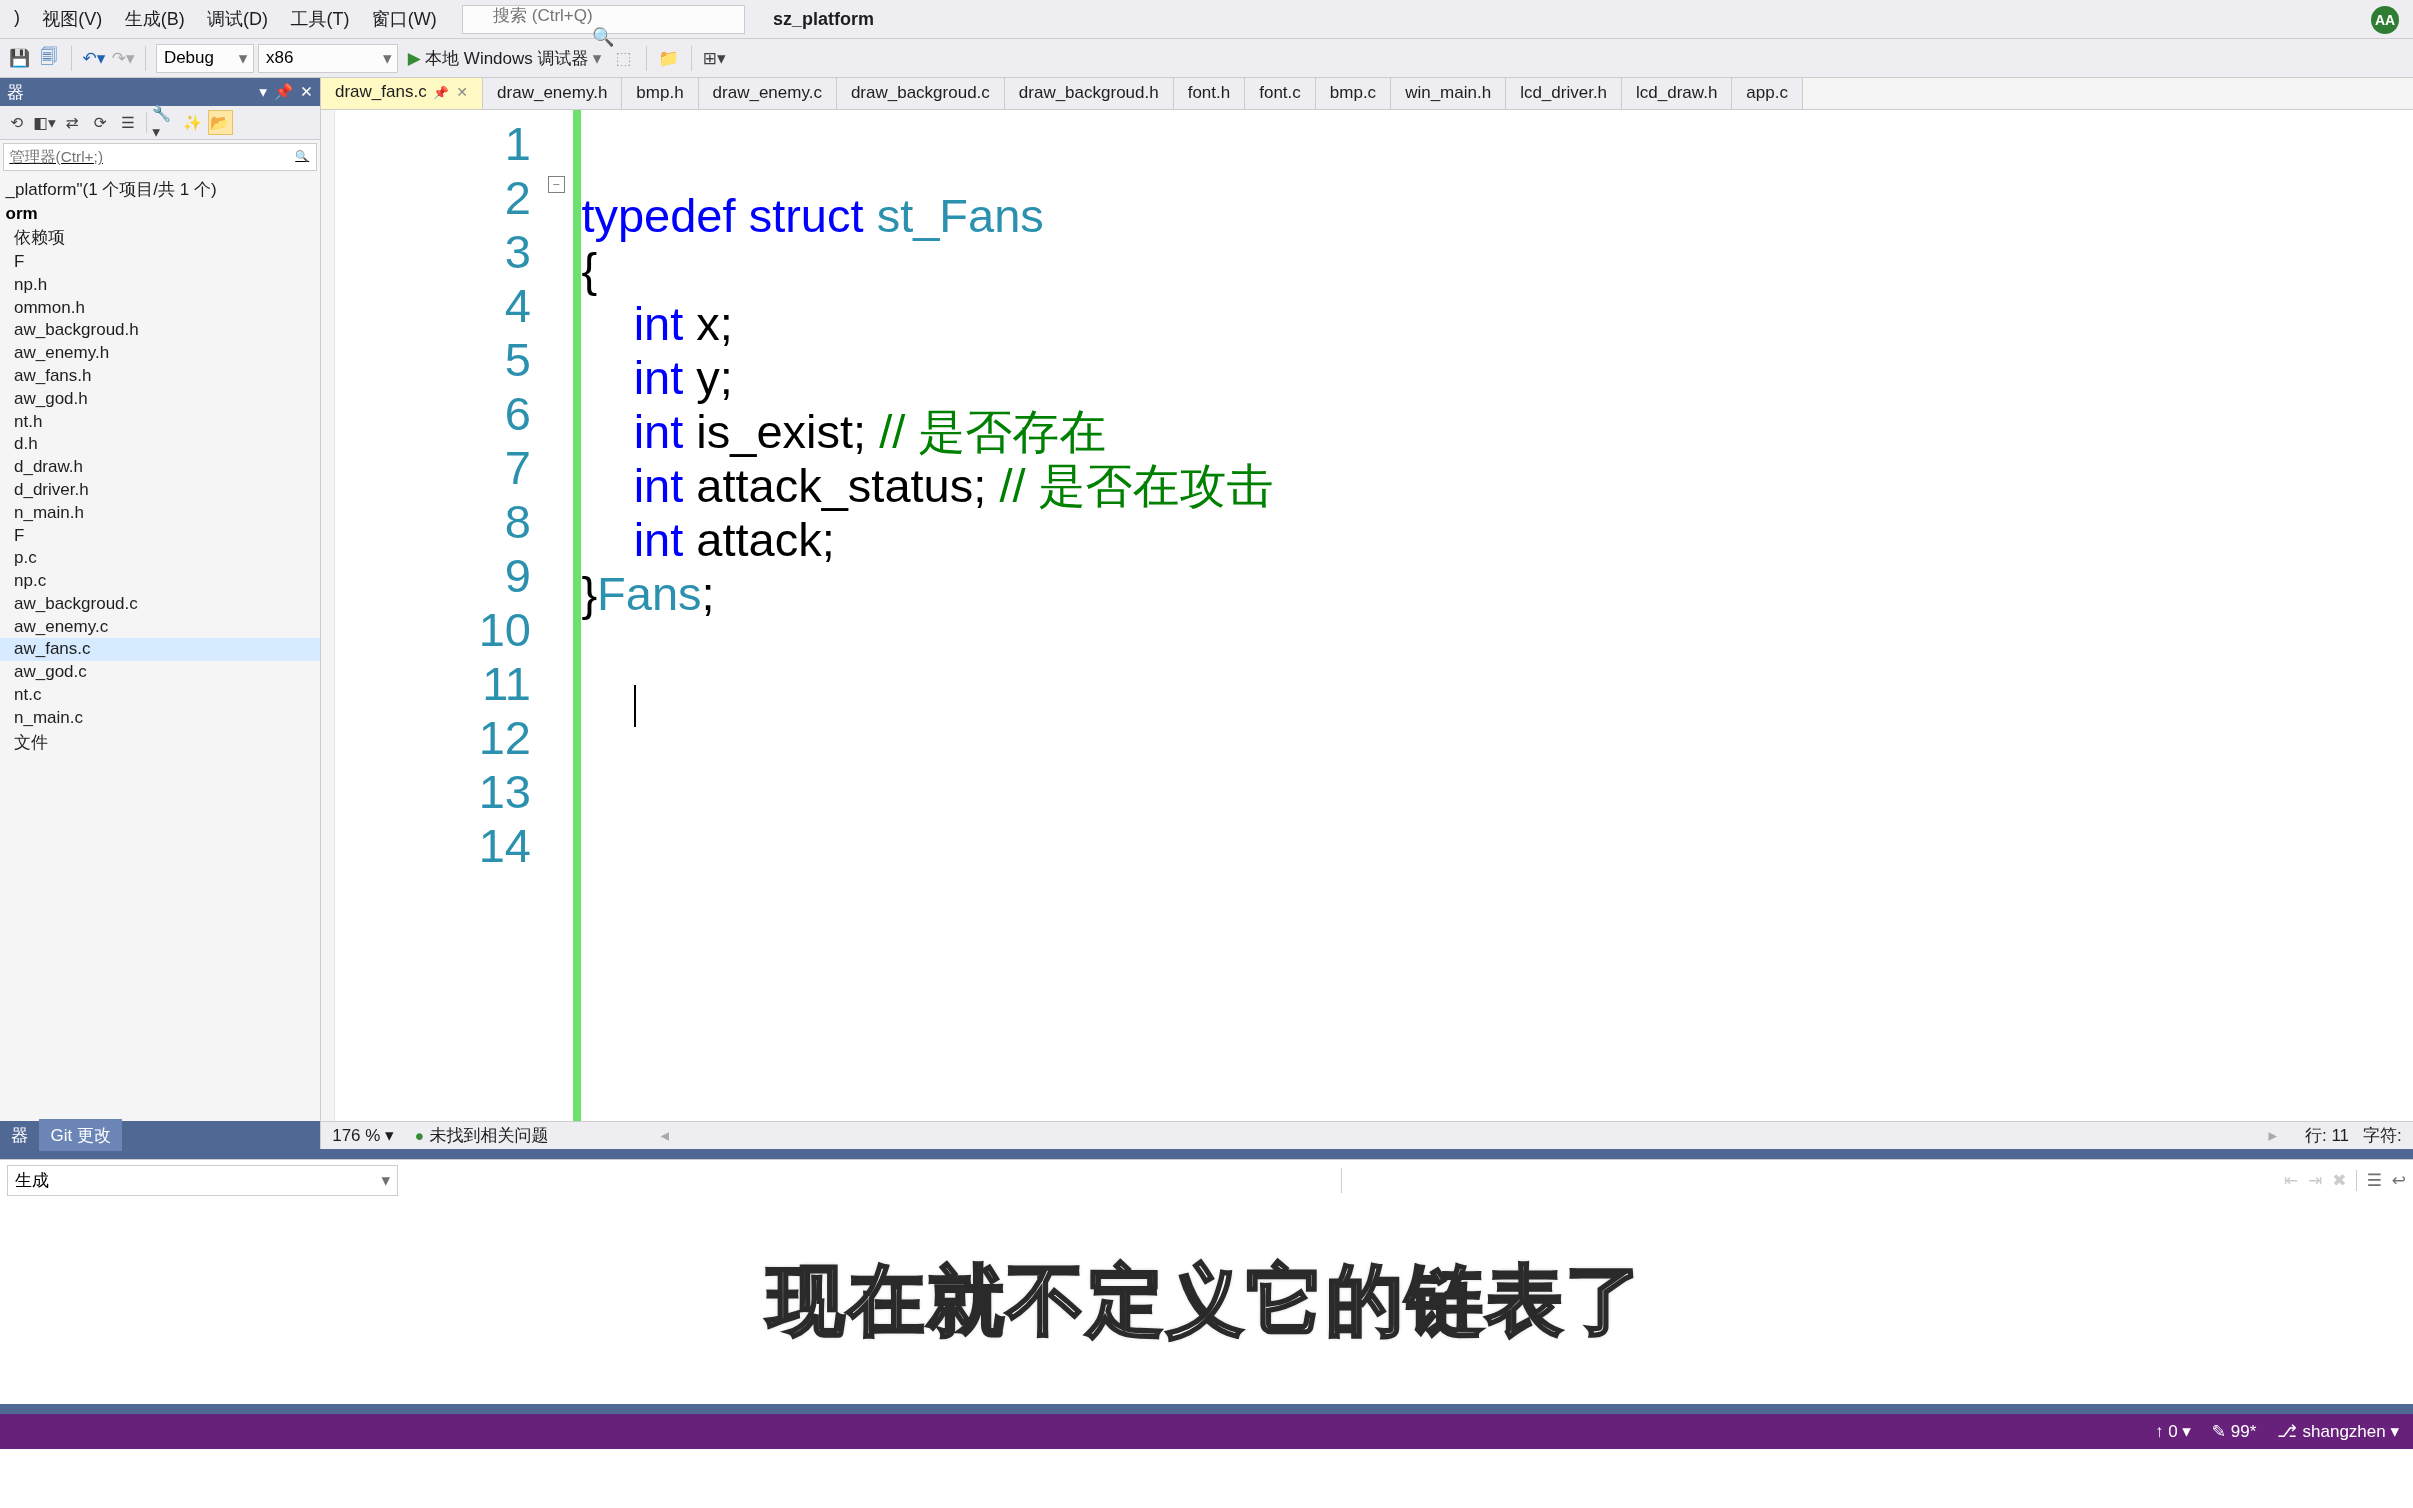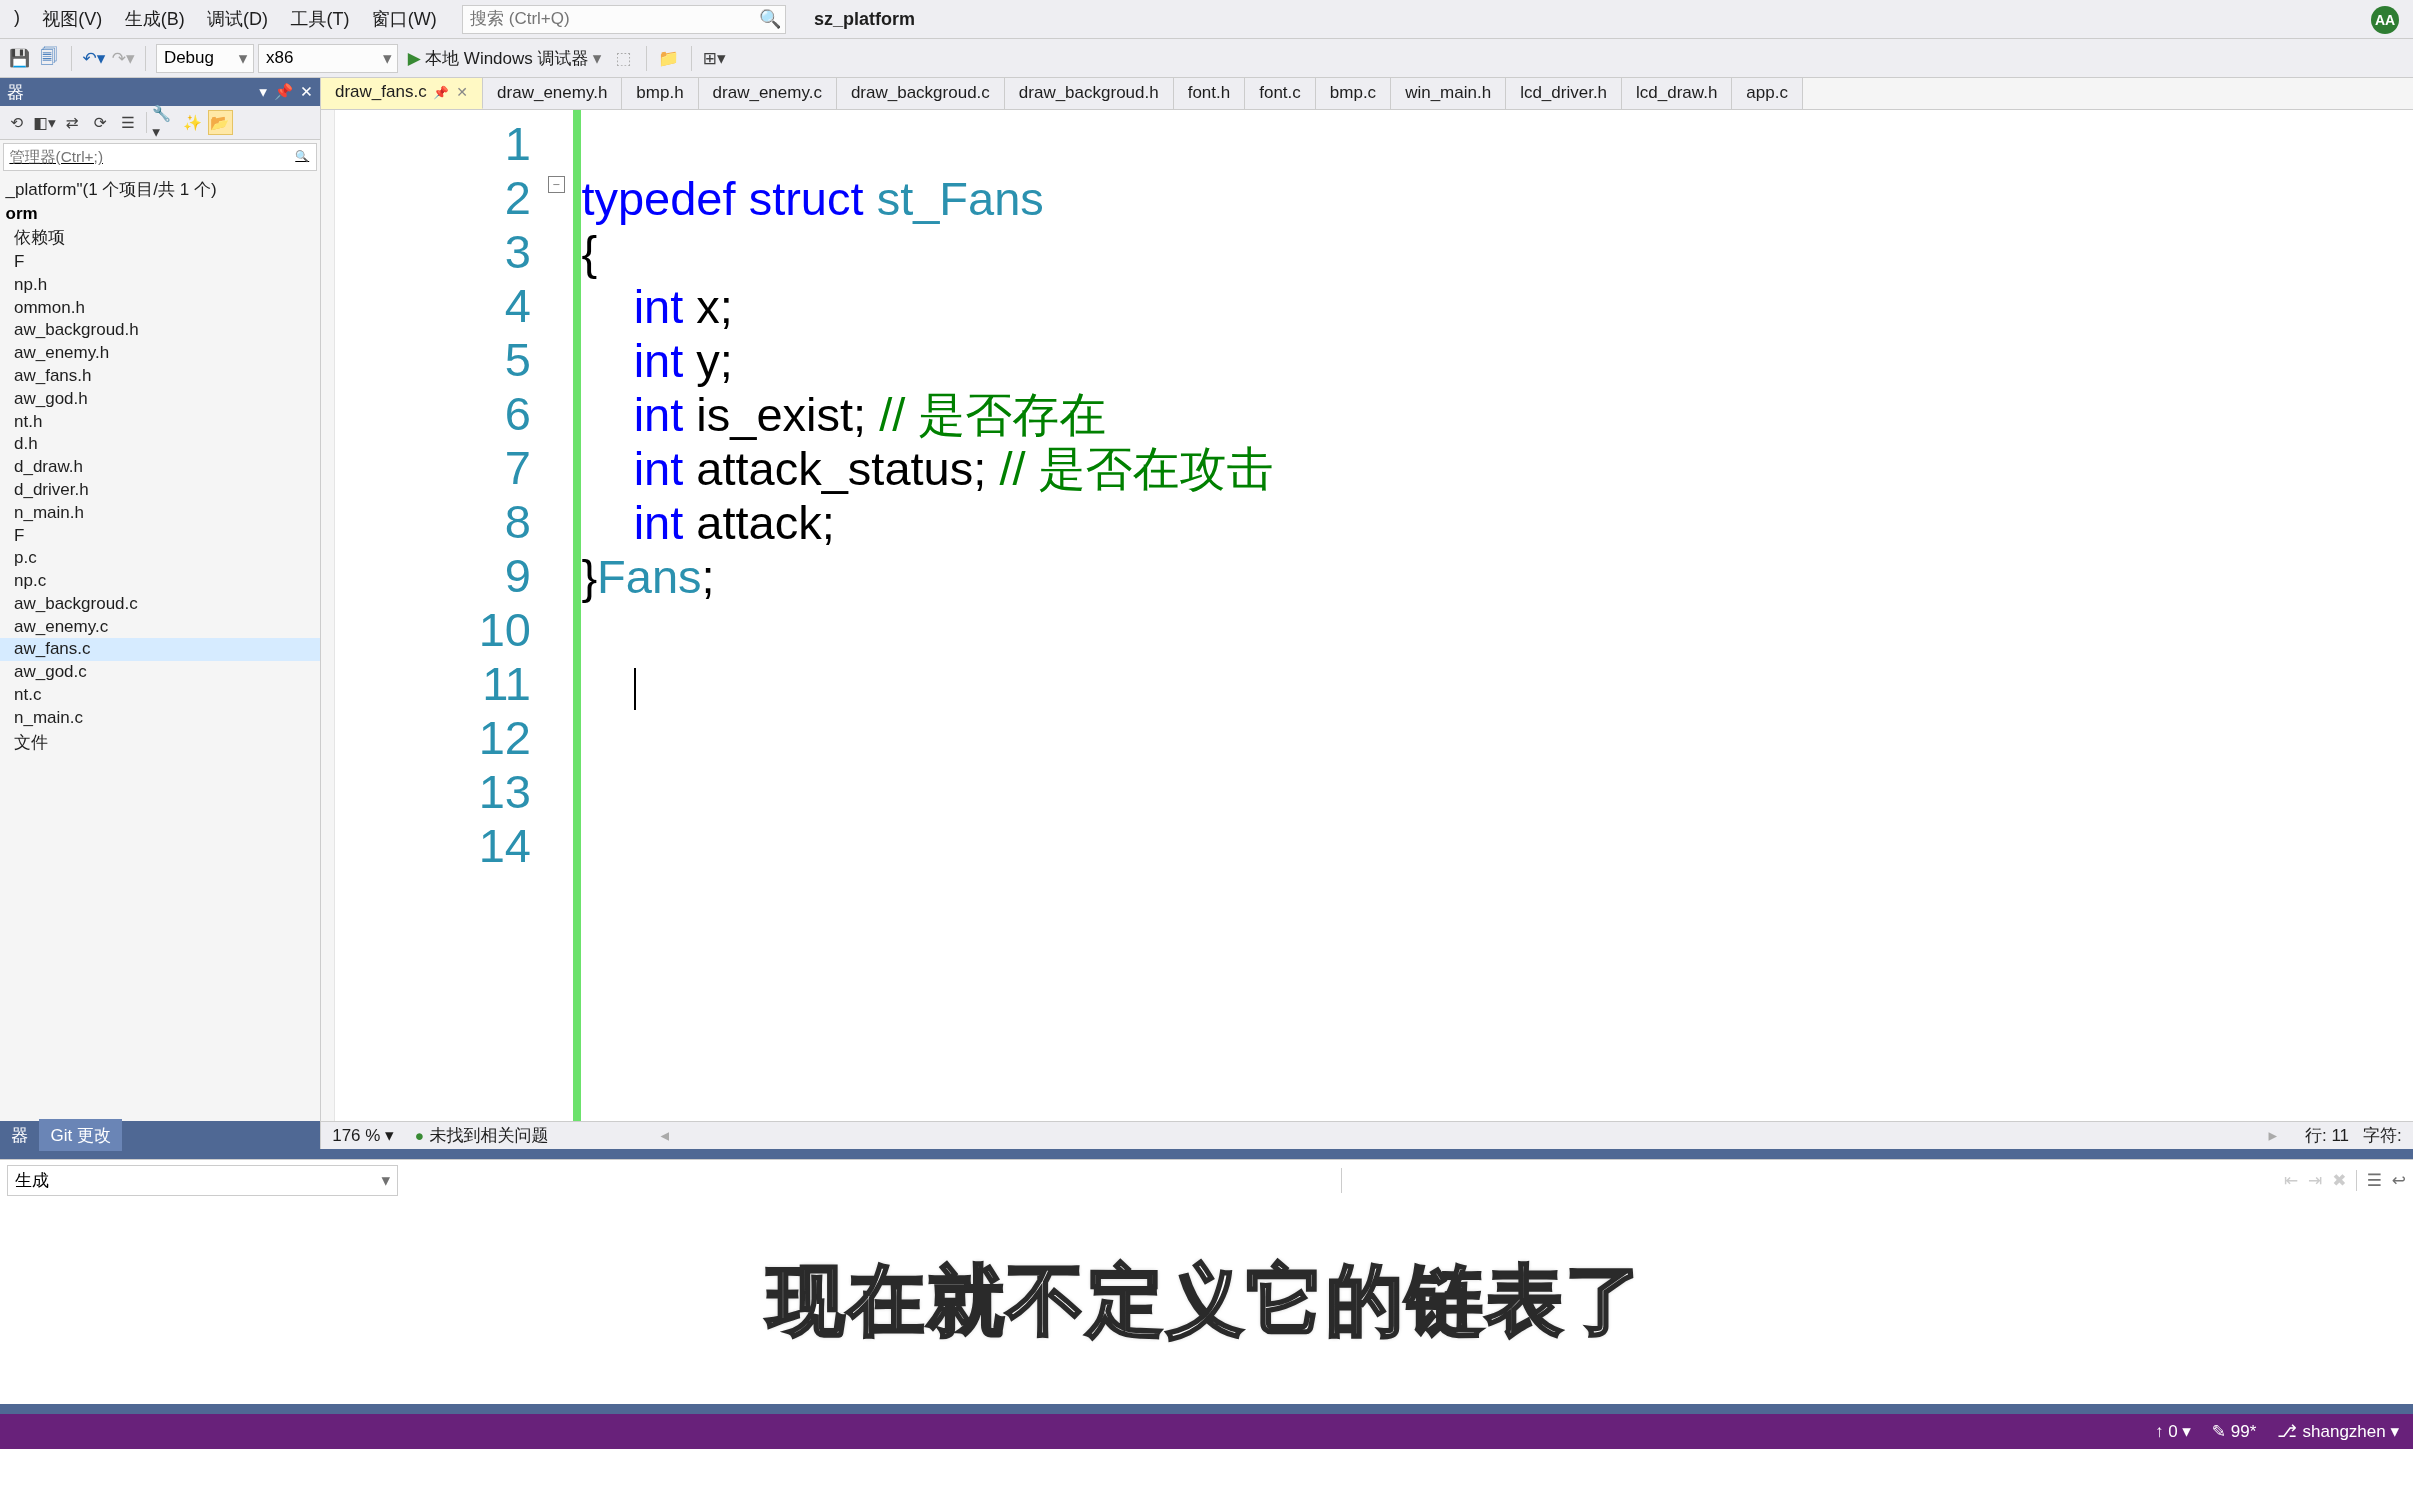--- a/index.html
+++ b/index.html
@@ -1,21 +1,21 @@
 <!DOCTYPE html>
 <html style="font-size:11.2px"><head>
 <meta charset="utf-8">
 <style>
 * { margin: 0; padding: 0; box-sizing: border-box; font-family: "Microsoft YaHei", "Segoe UI", sans-serif; }
 body { background: #fff; width: 2413px; height: 1508px; overflow: hidden; position: relative; }
 
 
 .menubar { height: 39px; background: #eeeef2; display: flex; align-items: center; padding: 0 2.8px; border-bottom: 0.7px solid #ccc; }
 .menu-item { padding: 4.2px 11.2px; font-size: 18px; color: #1e1e1e; cursor: pointer; }
-.search-box { margin-left: 14px; display: flex; align-items: center; border: 0.7px solid #ccc; background: #fcfcfc; width: 324px; height: 29px; }
+.search-box { margin-left: 14px; display: flex; align-items: center; border: 0.7px solid #ccc; background: #fcfcfc; width: 283px; height: 29px; flex-direction: column; }
 .search-box input { border: none; outline: none; background: transparent; flex: 1; padding: 0 7px; font-size: 17px; color: #999; }
 .search-icon { width: 28px; text-align: center; color: #717171; font-size: 18px; }
 .project-name { margin-left: 28px; font-size: 18px; color: #1e1e1e; font-weight: 600; }
 .avatar { position: absolute; right: 14px; top: 5.6px; width: 28px; height: 28px; background: #2e7d32; border-radius: 50%; color: #fff; display: flex; align-items: center; justify-content: center; font-size: 14px; font-weight: bold; }
 
 
 .toolbar { height: 39px; background: #eeeef2; display: flex; align-items: center; padding: 0 7px; gap: 4.2px; border-bottom: 0.7px solid #ccc; }
 .toolbar .sep { width: 0.7px; height: 25px; background: #ccc; margin: 0 5.6px; }
 .toolbar .btn { padding: 2.8px 5.6px; font-size: 17px; color: #1e1e1e; cursor: pointer; display: flex; align-items: center; }
 .toolbar .icon-btn { width: 25px; height: 25px; display: flex; align-items: center; justify-content: center; font-size: 17px; color: #414141; }
@@ -46,21 +46,21 @@
 .tab.active { background: #fff9c4; border-top: 2.1px solid #e5c365; border-bottom: 0.7px solid #fff9c4; }
 .tab .close { font-size: 14px; color: #888; }
 .tab .pin { font-size: 12.6px; color: #888; }
 
 .editor-content { flex: 1; display: flex; background: #fff; font-family: Consolas, "Courier New", monospace; }
 .gutter { width: 210px; text-align: right; padding-right: 14px; color: #2b91af; font-size: 47px; line-height: 54px; padding-top: 7px; user-select: none; }
 .margin-strip { width: 14px; background: #f5f5f5; border-right: 0.7px solid #e5e5e5; position: relative; }
 .fold-column { width: 28px; position: relative; }
 .fold-btn { position: absolute; left: 2.8px; width: 17px; height: 17px; border: 0.7px solid #808080; background: #fff; display: flex; align-items: center; justify-content: center; font-size: 12.6px; color: #808080; cursor: pointer; }
 .change-bar { width: 8.4px; background: #6ce26c; }
-.code { flex: 1; font-size: 47px; line-height: 54px; padding-top: 8px; white-space: pre; color: #000; }
+.code { flex: 1; font-size: 47px; line-height: 54px; padding-top: 25px; white-space: pre; color: #000; }
 .kw { color: #0000ff; }
 .type { color: #2b91af; }
 .comment { color: #008000; }
 .cursor { display: inline-block; width: 2.1px; height: 42px; background: #000; vertical-align: middle; animation: blink 1s infinite; }
 @keyframes blink { 50% { opacity: 0; } }
 
 
 .editor-status { height: 28px; background: #eeeef2; display: flex; align-items: center; padding: 0 11.2px; font-size: 17px; color: #1e1e1e; border-top: 0.7px solid #ccc; }
 .editor-status .zoom { margin-right: 21px; }
 .editor-status .no-issues { color: #1e1e1e; display: flex; align-items: center; gap: 5.6px; }

